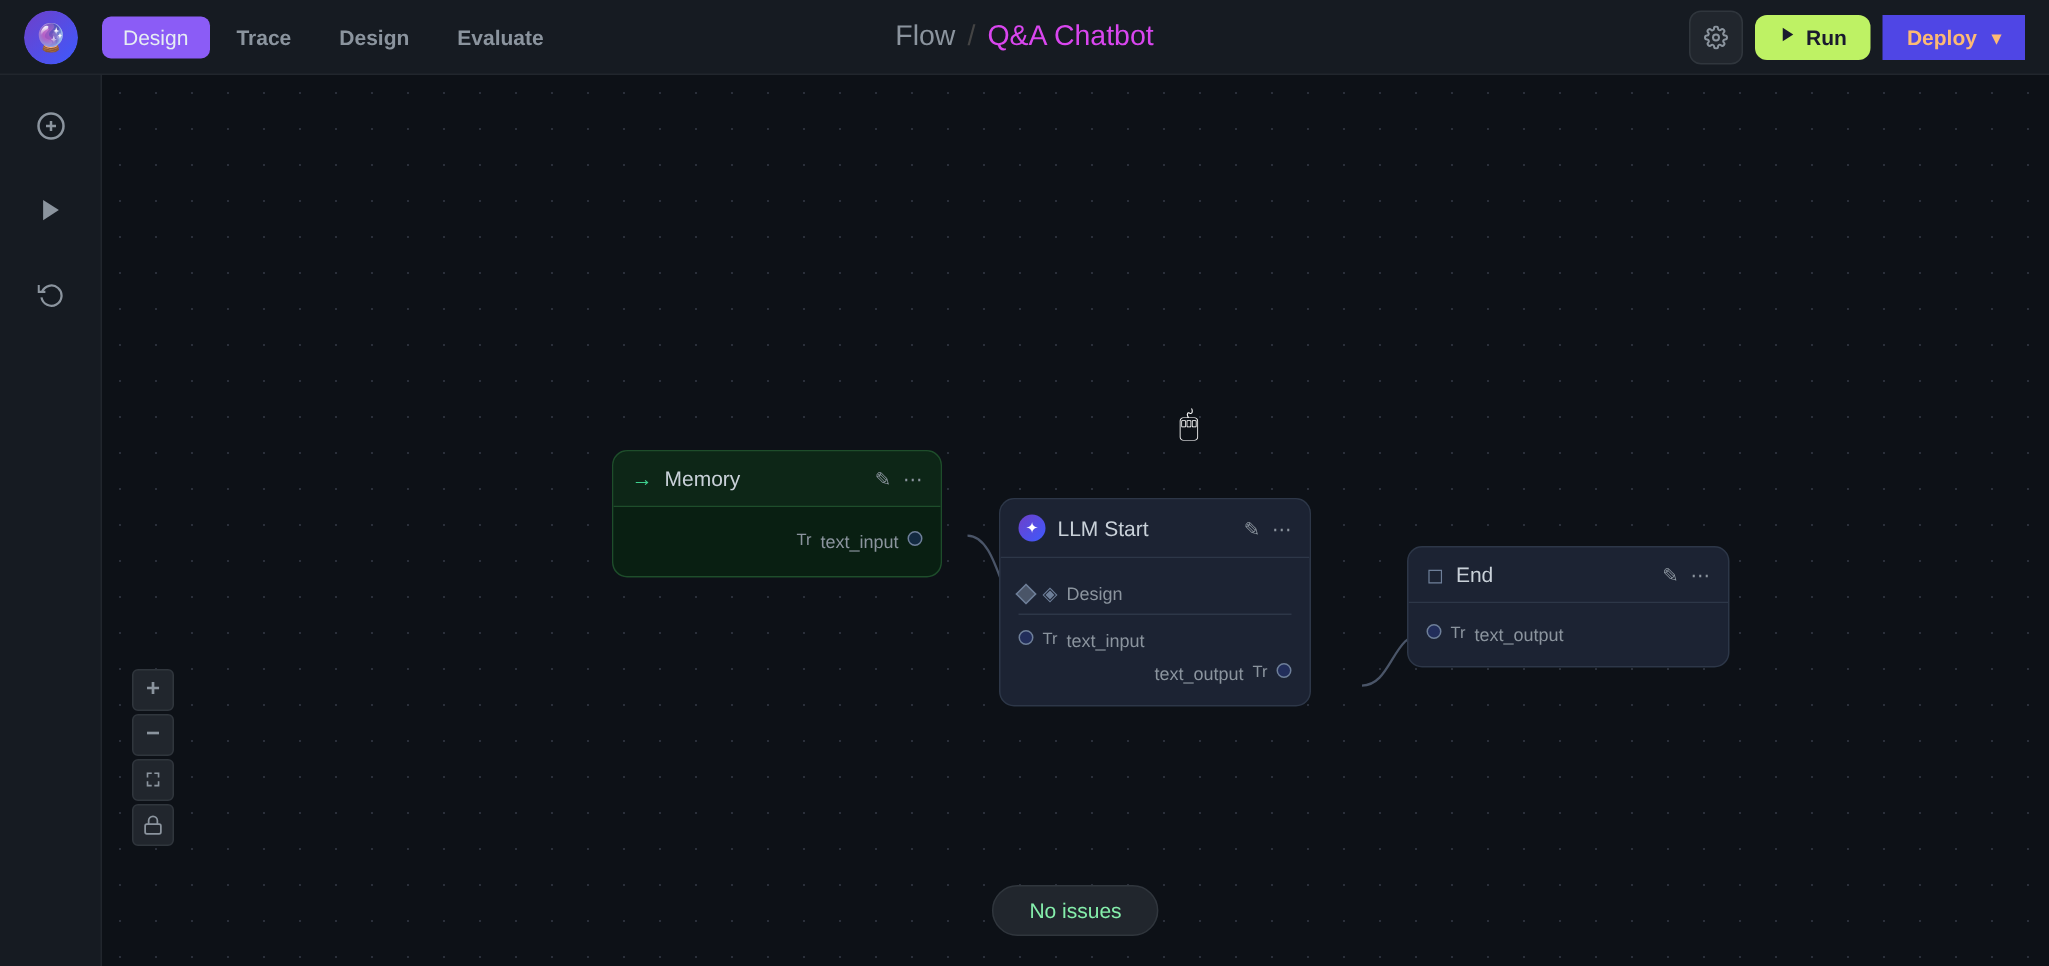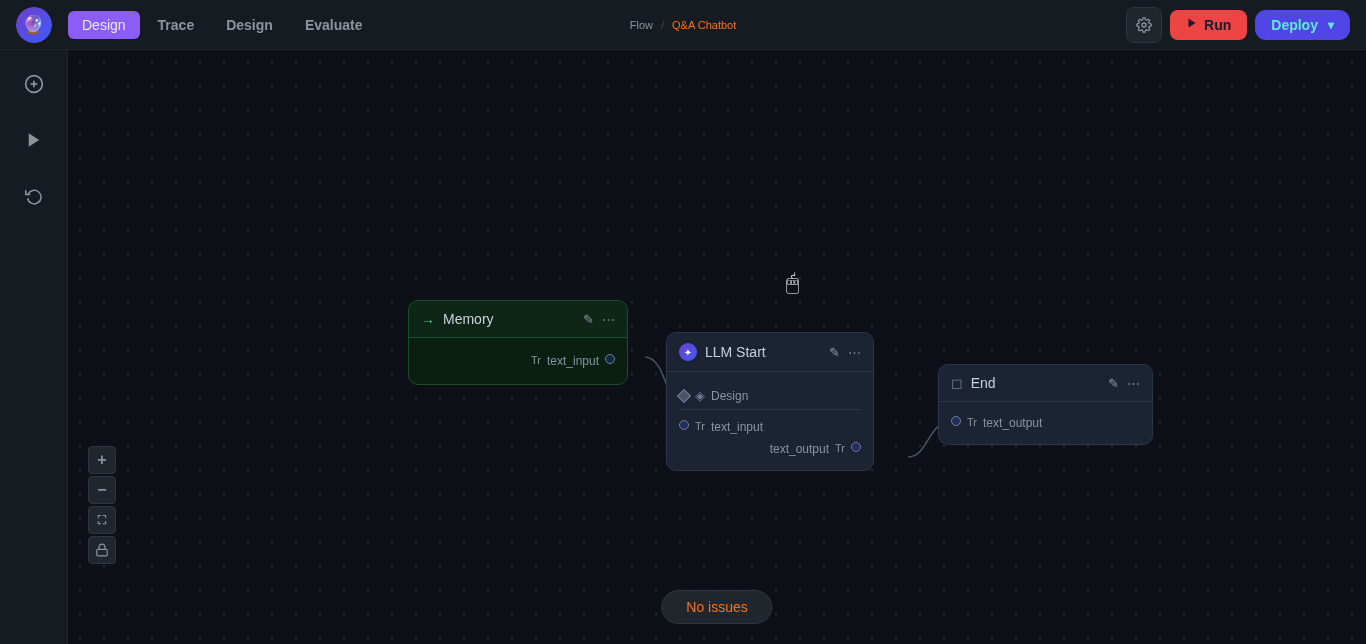--- a/index.html
+++ b/index.html
@@ -71,28 +71,28 @@
       color: #e6edf3;
       font-weight: 400;
     }
     .header-center {
       position: absolute;
       left: 50%;
       transform: translateX(-50%);
       display: flex;
       align-items: center;
       gap: 8px;
-      font-size: 11px;
+      font-size: 19px;
       color: #8b949e;
     }
     .header-center .sep {
       color: #444;
     }
     .header-center .current {
-      color: #f97316;
+      color: #d946ef;
       font-weight: 500;
     }
     .header-right {
       display: flex;
       align-items: center;
       gap: 8px;
     }
     .btn-icon {
       width: 36px;
       height: 36px;
@@ -104,40 +104,40 @@
       justify-content: center;
       cursor: pointer;
       color: #8b949e;
       font-size: 16px;
     }
     .btn-run {
       display: flex;
       align-items: flex-start;
       gap: 6px;
       padding: 7px 16px;
-      background: #ef4444;
+      background: #bef264;
       border-radius: 8px;
       border: none;
       cursor: pointer;
       font-size: 14px;
       font-weight: 600;
       color: #1a1a2e;
     }
     .btn-deploy {
       display: flex;
       align-items: center;
       gap: 6px;
       padding: 7px 16px;
       background: #4f46e5;
-      border-radius: 11px;
+      border-radius: 0;
       border: none;
       cursor: pointer;
       font-size: 14px;
       font-weight: 600;
-      color: #5eead4;
+      color: #fdba74;
     }
     .btn-deploy .chevron {
       font-size: 12px;
       margin-left: 4px;
     }
 
     
     .main {
       display: flex;
       height: calc(644px - 50px);
@@ -214,21 +214,21 @@
     .status-bar {
       position: absolute;
       bottom: 20px;
       left: 50%;
       transform: translateX(-50%);
       background: #21262d;
       border: 1px solid #30363d;
       border-radius: 20px;
       padding: 8px 24px;
       font-size: 14px;
-      color: #f97316;
+      color: #86efac;
       z-index: 10;
     }
 
     
     .flow-node {
       position: absolute;
       border-radius: 10px;
       background: #1c2333;
       border: 1px solid #2d3748;
       min-width: 200px;

